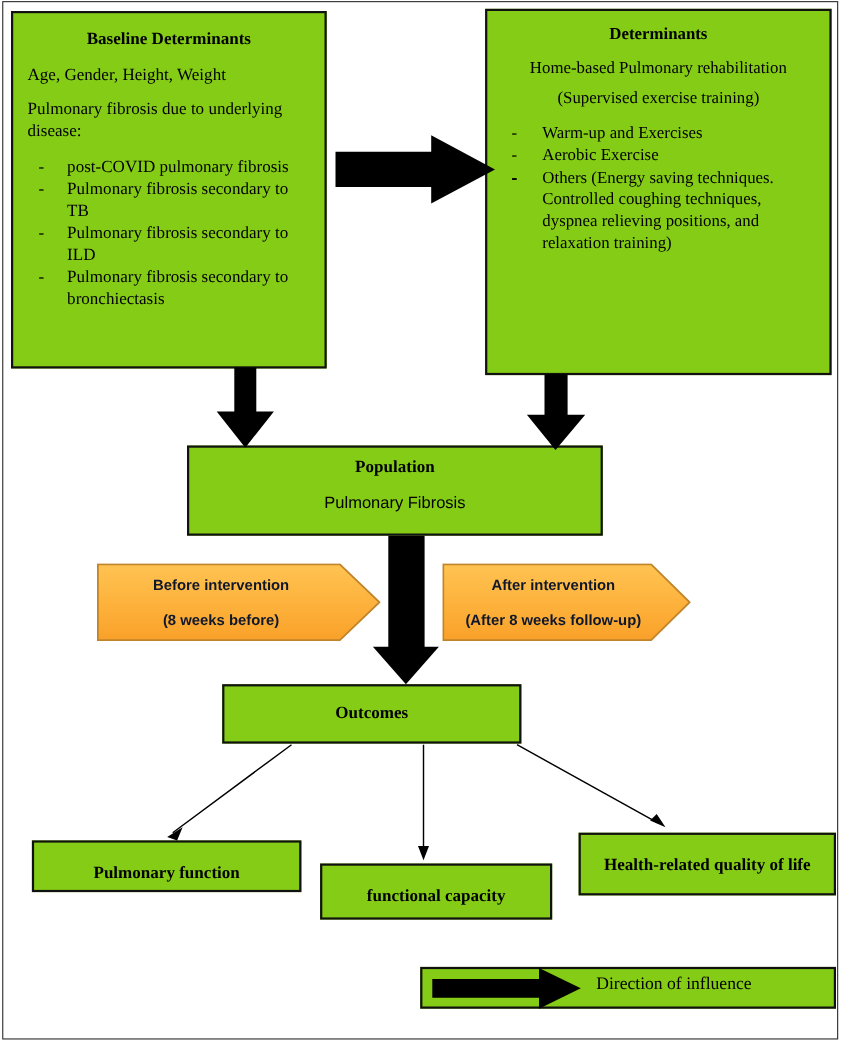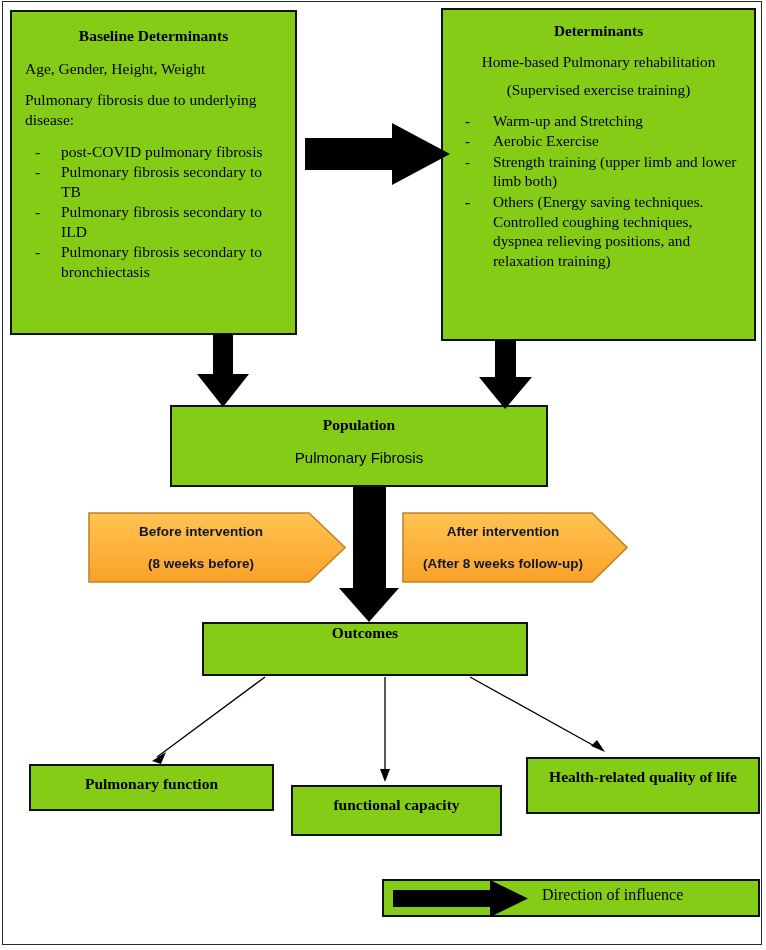--- a/index.html
+++ b/index.html
@@ -88,36 +88,36 @@
   #population-box .ttl { font-size: 15.5px; }
   #population-box .sub {
     text-align: center;
     font-family: "Liberation Sans", "DejaVu Sans", sans-serif;
     font-size: 15px;
     margin-top: 15px;
   }
 
   
   #outcomes-box {
-    left: 202px; top: 622px; width: 326px; height: 54px;
-    padding-top: 0;
+    left: 202px; top: 622px; width: 272px; height: 54px;
+    padding-top: 16px;
   }
   #outcomes-box .ttl { font-size: 15.5px; }
 
   .outcome {
     display: flex;
     align-items: flex-start;
     justify-content: center;
   }
   .outcome .lbl {
     font-weight: bold;
     font-size: 15.5px;
     text-align: center;
     width: 100%;
-    padding-top: 9px;
+    padding-top: 19px;
   }
   #out-pulmonary { left: 29px; top: 764px; width: 245px; height: 47px; }
   #out-functional { left: 291px; top: 785px; width: 211px; height: 51px; }
   #out-hrqol     { left: 526px; top: 757px; width: 234px; height: 57px; }
 
   
   #legend-box {
     left: 382px; top: 879px; width: 378px; height: 38px;
   }
   #legend-label {
@@ -195,29 +195,28 @@
     </ul>
   </div>
 
   <div class="box" id="intervention-box">
     <div class="ttl">Determinants</div>
     <div class="ctr">Home-based Pulmonary rehabilitation</div>
     <div class="ctr2">(Supervised exercise training)</div>
     <ul class="dash">
       <li>
         <span class="bullet">-</span>
-        <span>Warm-up and Stretching</span>
+        <span>Warm-up and Exercises</span>
       </li>
       <li>
         <span class="bullet">-</span>
         <span>Aerobic Exercise</span>
       </li>
       <li>
         <span class="bullet">-</span>
-        <span>Strength training (upper limb and lower limb both)</span>
       </li>
       <li>
         <span class="bullet">-</span>
       </li>
       <li>
         <span class="bullet">-</span>
         <span>Others (Energy saving techniques. Controlled coughing techniques, dyspnea relieving positions, and relaxation training)</span>
       </li>
     </ul>
   </div>

